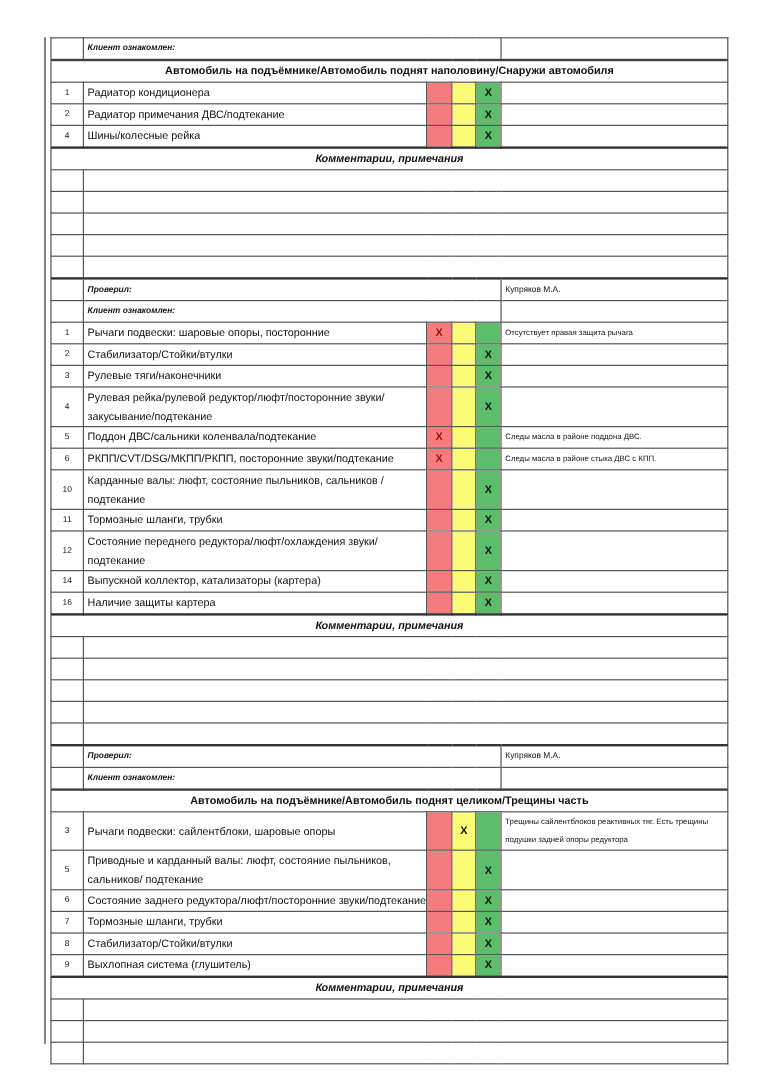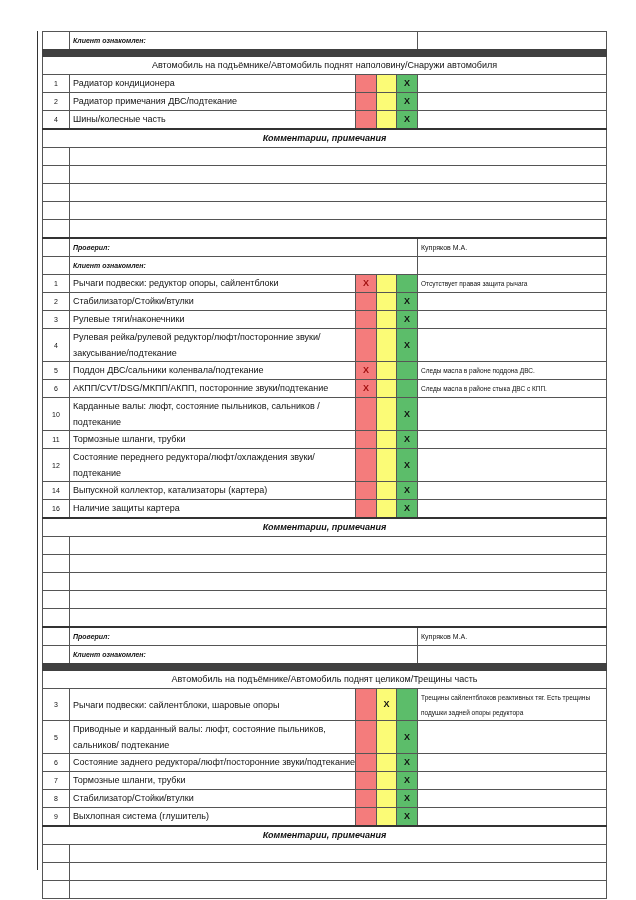--- a/index.html
+++ b/index.html
@@ -12,21 +12,21 @@
        vertical-align: middle; overflow: hidden; white-space: nowrap; }
   td.num { width: 21px; text-align: center; font-size: 7px; }
   td.desc { width: 280px; margin-left: 11px; }
   td.red { width: 14px; background: #f47c7c; text-align: center; padding: 0; }
   td.yel { width: 13px; background: #fbfb76; text-align: center; padding: 0; }
   td.grn { width: 14px; background: #5cbd6a; text-align: center; padding: 0; }
   td.cmt { font-size: 6.5px; }
   td.mark { font-weight: bold; font-size: 9px; }
   td.red.mark { color: #a01010; }
   td.yel.mark, td.grn.mark { color: #111; }
-  tr.sec td { text-align: center; font-weight: normal; font-size: 9px; border-top: 8px solid #404040; }
+  tr.sec td { text-align: center; font-weight: bold; font-size: 9px; border-top: 2px solid #404040; }
   tr.comm td { text-align: center; font-weight: bold; font-style: italic; font-size: 9px; border-top: 2px solid #333; }
   tr.sig td.lbl { font-weight: bold; font-style: italic; font-size: 7px; }
   tr.sig td.val { font-size: 7px; }
   tr.tall td { height: 31px; }
   tr.tall td.desc, tr.tall td.cmt { white-space: normal; line-height: 16px; }
   tr.tall td.cmt { line-height: 15px; }
   tr.blank td { height: 17px; }
   tr.topbold td { border-top: 2px solid #333; }
 </style>
 </head>
@@ -64,21 +64,21 @@
         <tr class="">
           <td class="num">2</td>
           <td class="desc">Радиатор примечания ДВС/подтекание</td>
           <td class="red"></td>
           <td class="yel"></td>
           <td class="grn mark"><span>X</span></td>
           <td class="cmt"></td>
         </tr>
         <tr class="">
           <td class="num">4</td>
-          <td class="desc">Шины/колесные часть</td>
+          <td class="desc">Шины/колесные рейка</td>
           <td class="red"></td>
           <td class="yel"></td>
           <td class="grn mark"><span>X</span></td>
           <td class="cmt"></td>
         </tr>
         <tr class="comm">
           <td colspan="6">Комментарии, примечания</td>
         </tr>
         <tr class="blank">
           <td class="num"></td>
@@ -105,21 +105,21 @@
           <td class="lbl" colspan="4">Проверил:</td>
           <td class="val">Купряков М.А.</td>
         </tr>
         <tr class="sig">
           <td class="num"></td>
           <td class="lbl" colspan="4">Клиент ознакомлен:</td>
           <td class="val"></td>
         </tr>
         <tr class="">
           <td class="num">1</td>
-          <td class="desc">Рычаги подвески: редуктор опоры, сайлентблоки</td>
+          <td class="desc">Рычаги подвески: шаровые опоры, посторонние</td>
           <td class="red mark"><span>X</span></td>
           <td class="yel"></td>
           <td class="grn"></td>
           <td class="cmt">Отсутствует правая защита рычага</td>
         </tr>
         <tr class="">
           <td class="num">2</td>
           <td class="desc">Стабилизатор/Стойки/втулки</td>
           <td class="red"></td>
           <td class="yel"></td>
@@ -145,21 +145,21 @@
         <tr class="">
           <td class="num">5</td>
           <td class="desc">Поддон ДВС/сальники коленвала/подтекание</td>
           <td class="red mark"><span>X</span></td>
           <td class="yel"></td>
           <td class="grn"></td>
           <td class="cmt">Следы масла в районе поддона ДВС.</td>
         </tr>
         <tr class="">
           <td class="num">6</td>
-          <td class="desc">АКПП/CVT/DSG/МКПП/АКПП, посторонние звуки/подтекание</td>
+          <td class="desc">РКПП/CVT/DSG/МКПП/РКПП, посторонние звуки/подтекание</td>
           <td class="red mark"><span>X</span></td>
           <td class="yel"></td>
           <td class="grn"></td>
           <td class="cmt">Следы масла в районе стыка ДВС с КПП.</td>
         </tr>
         <tr class="tall">
           <td class="num">10</td>
           <td class="desc">Карданные валы: люфт, состояние пыльников, сальников / подтекание</td>
           <td class="red"></td>
           <td class="yel"></td>

